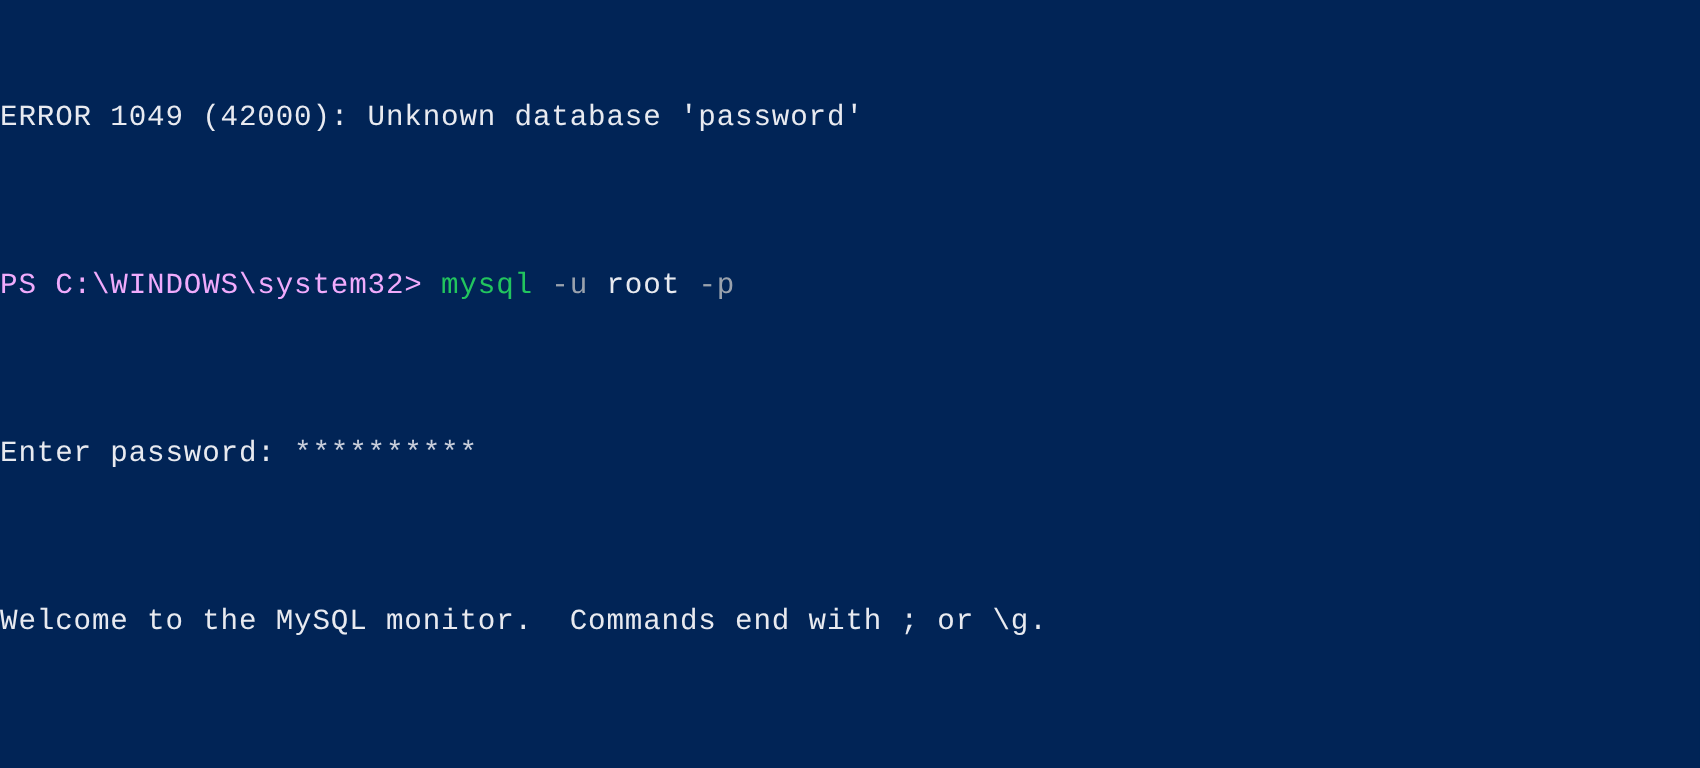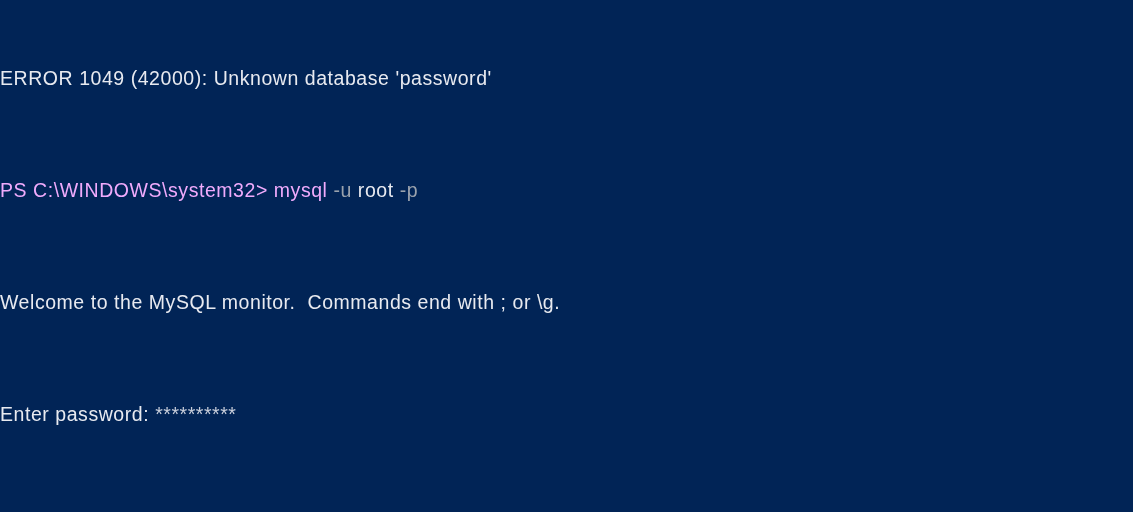--- a/index.html
+++ b/index.html
@@ -6,21 +6,21 @@
     margin: 0;
     padding: 0;
     background: #012456;
   }
   #terminal {
     position: relative;
     width: 1133px;
     height: 434px;
     background: #012456;
     overflow: hidden;
-    font-family: Liberation Sans, sans-serif;
+    font-family: Liberation Mono, monospace;
     font-size: 19.5px;
     line-height: 28px;
     letter-spacing: 0.55px;
     color: #cfd6e6;
     -webkit-font-smoothing: none;
   }
   #screen {
     position: absolute;
     left: 0;
     
@@ -29,37 +29,37 @@
     padding: 0 0 0 0;
     white-space: pre;
   }
   .line {
     height: 28px;
     white-space: pre;
     color: #e8eaf0;
   }
   .seg-default { color: #e8eaf0; }
   .seg-white   { color: #f0abfc; }
-  .seg-yellow  { color: #f0abfc; }
+  .seg-yellow  { color: #22c55e; }
   .seg-gray    { color: #9aa2ad; }
   .seg-dim     { color: #c8cedb; }
 </style>
 </head>
 <body>
 
 <div id="terminal">
   <div id="screen">
 
     <div class="line"><span class="seg-default">ERROR 1049 (42000): Unknown database 'password'</span></div>
 
     <div class="line"><span class="seg-white">PS C:\WINDOWS\system32&gt; </span><span class="seg-yellow">mysql</span><span class="seg-gray"> -u</span><span class="seg-default"> root</span><span class="seg-gray"> -p</span></div>
 
+    <div class="line"><span class="seg-default">Enter password: </span><span class="seg-dim">**********</span></div>
+
     <div class="line"><span class="seg-default">Welcome to the MySQL monitor.  Commands end with ; or \g.</span></div>
-
-    <div class="line"><span class="seg-default">Enter password: </span><span class="seg-dim">**********</span></div>
 
     
 
     
 
     
 
     
 
     

